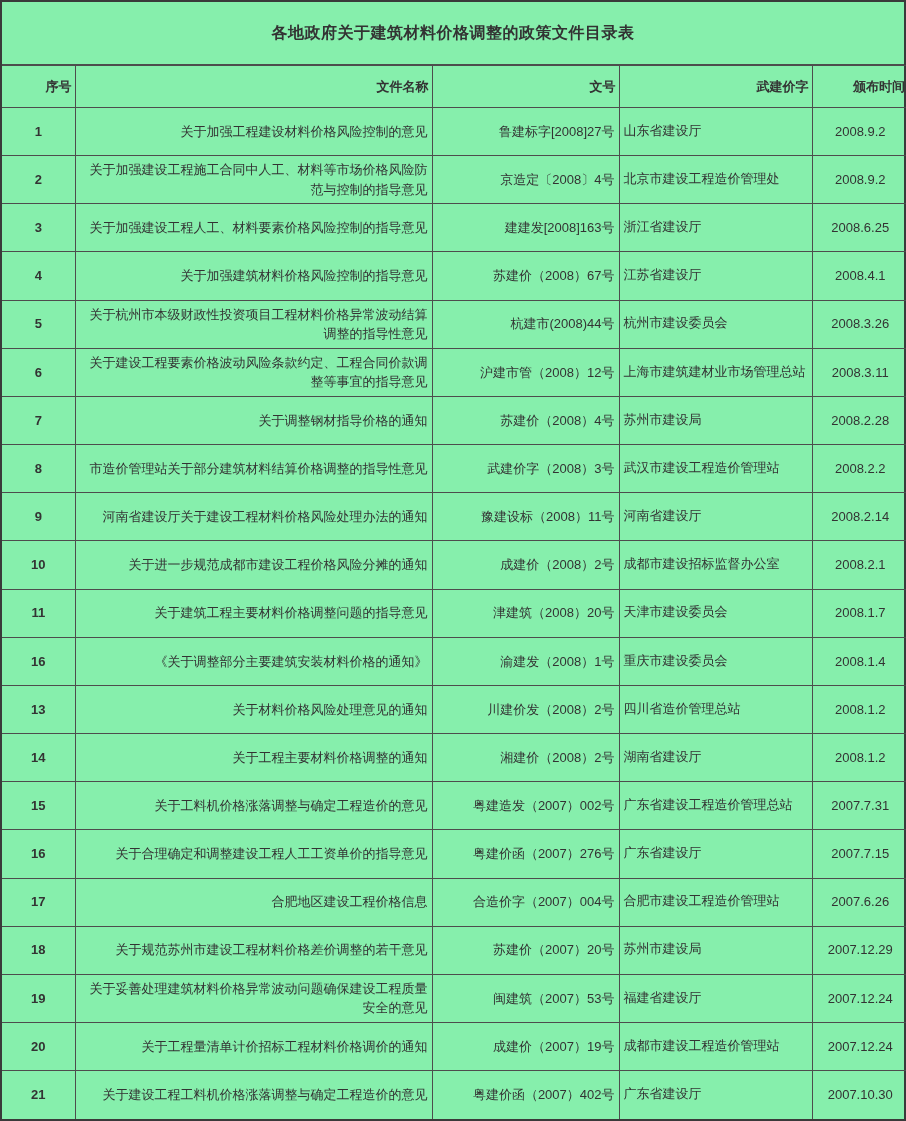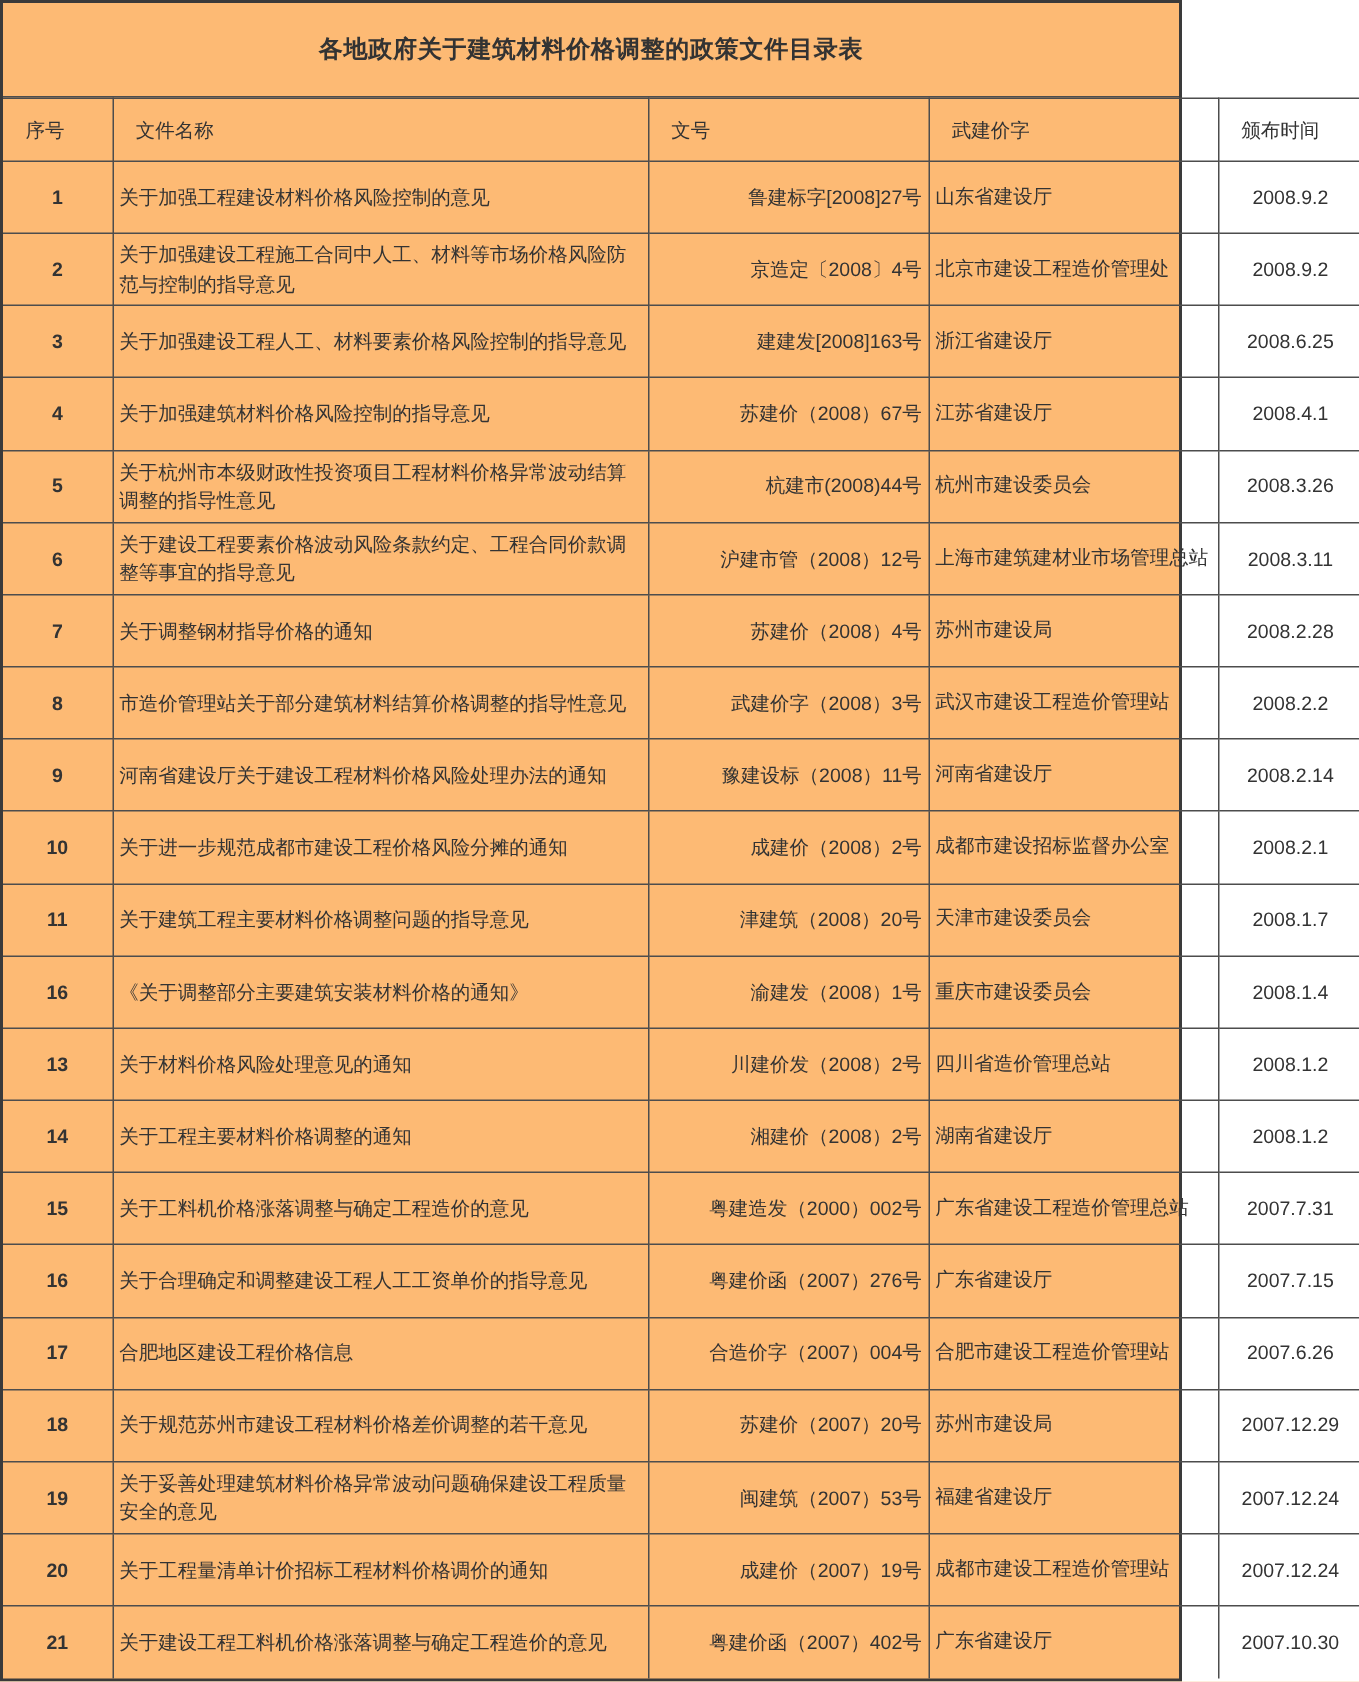--- a/index.html
+++ b/index.html
@@ -1,27 +1,27 @@
 <!DOCTYPE html>
 <html lang="zh"><head>
 <meta charset="utf-8">
 <style>
   html, body {
     margin: 0;
     padding: 0;
     background: #ffffff;
   }
   .sheet {
-    width: 788px;
+    width: 906px;
     height: 1121px;
     box-sizing: border-box;
     border: 2px solid #3a3a3a;
     font-family: "Liberation Sans", "DejaVu Sans", sans-serif;
     color: #333333;
-    background: #fdba74;
+    background: #86efac;
     display: flex;
     flex-direction: column;
   }
   .title-bar {
     height: 63px;
     flex: 0 0 auto;
     display: flex;
     align-items: center;
     justify-content: center;
     border-bottom: 1px solid #4d4d4d;
@@ -44,31 +44,31 @@
   table.doc-table td {
     border: 1px solid #4d4d4d;
     font-size: 13px;
     color: #333333;
     box-sizing: border-box;
     overflow: hidden;
     line-height: 1.5;
   }
   table.doc-table th {
     height: 42px;
-    font-weight: normal;
-    text-align: left;
-    padding: 2px 15px;
+    font-weight: bold;
+    text-align: right;
+    padding: 2px 3px;
   }
   table.doc-table td {
     height: 46px;
     padding: 2px 4px;
   }
   
   td.c0 { text-align: center; font-weight: bold; }
-  td.c1 { text-align: left; padding-left: 5px; padding-right: 8px; }
+  td.c1 { text-align: right; padding-left: 5px; padding-right: 8px; }
   td.c2 { text-align: right; }
   td.c3 { text-align: left; padding-left: 5px; font-family: Liberation Mono, monospace; }
   td.c4 { text-align: center; }
   
   table.doc-table tr > *:first-child { border-left: none; }
   table.doc-table tr > *:last-child  { border-right: none; }
   table.doc-table tbody tr:last-child td { border-bottom: none; }
 </style>
 </head>
 <body>
@@ -189,21 +189,21 @@
         <tr>
           <td class="c0">14</td>
           <td class="c1">关于工程主要材料价格调整的通知</td>
           <td class="c2">湘建价（2008）2号</td>
           <td class="c3">湖南省建设厅</td>
           <td class="c4">2008.1.2</td>
         </tr>
         <tr>
           <td class="c0">15</td>
           <td class="c1">关于工料机价格涨落调整与确定工程造价的意见</td>
-          <td class="c2">粤建造发（2000）002号</td>
+          <td class="c2">粤建造发（2007）002号</td>
           <td class="c3">广东省建设工程造价管理总站</td>
           <td class="c4">2007.7.31</td>
         </tr>
         <tr>
           <td class="c0">16</td>
           <td class="c1">关于合理确定和调整建设工程人工工资单价的指导意见</td>
           <td class="c2">粤建价函（2007）276号</td>
           <td class="c3">广东省建设厅</td>
           <td class="c4">2007.7.15</td>
         </tr>

